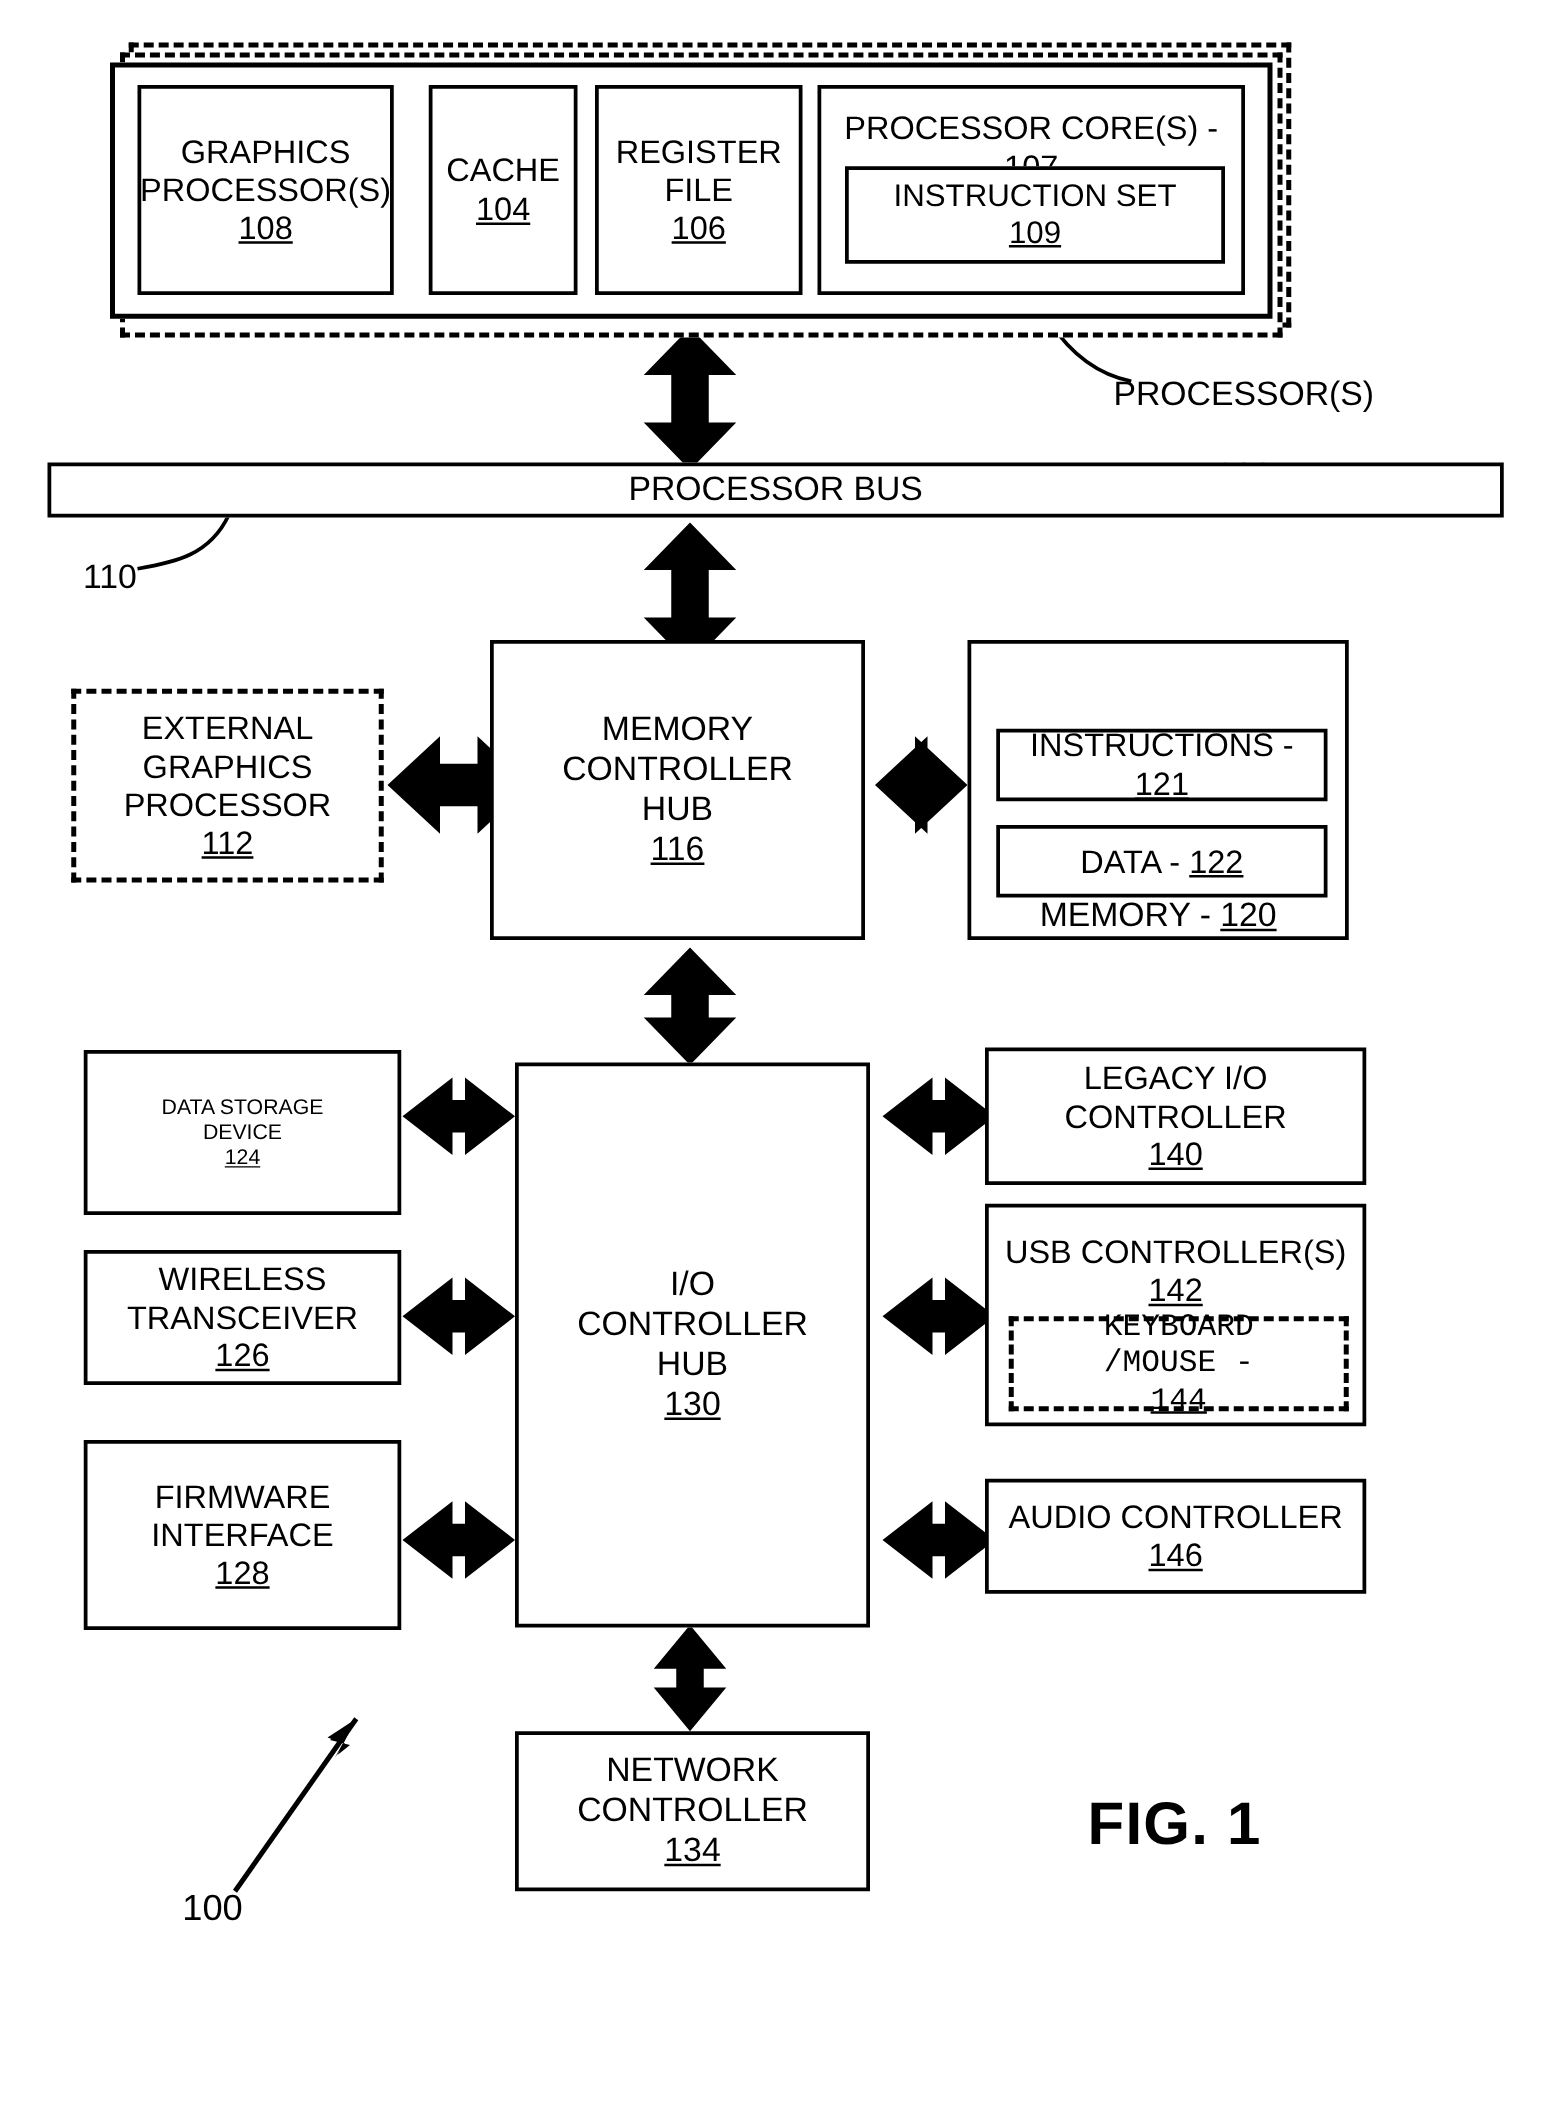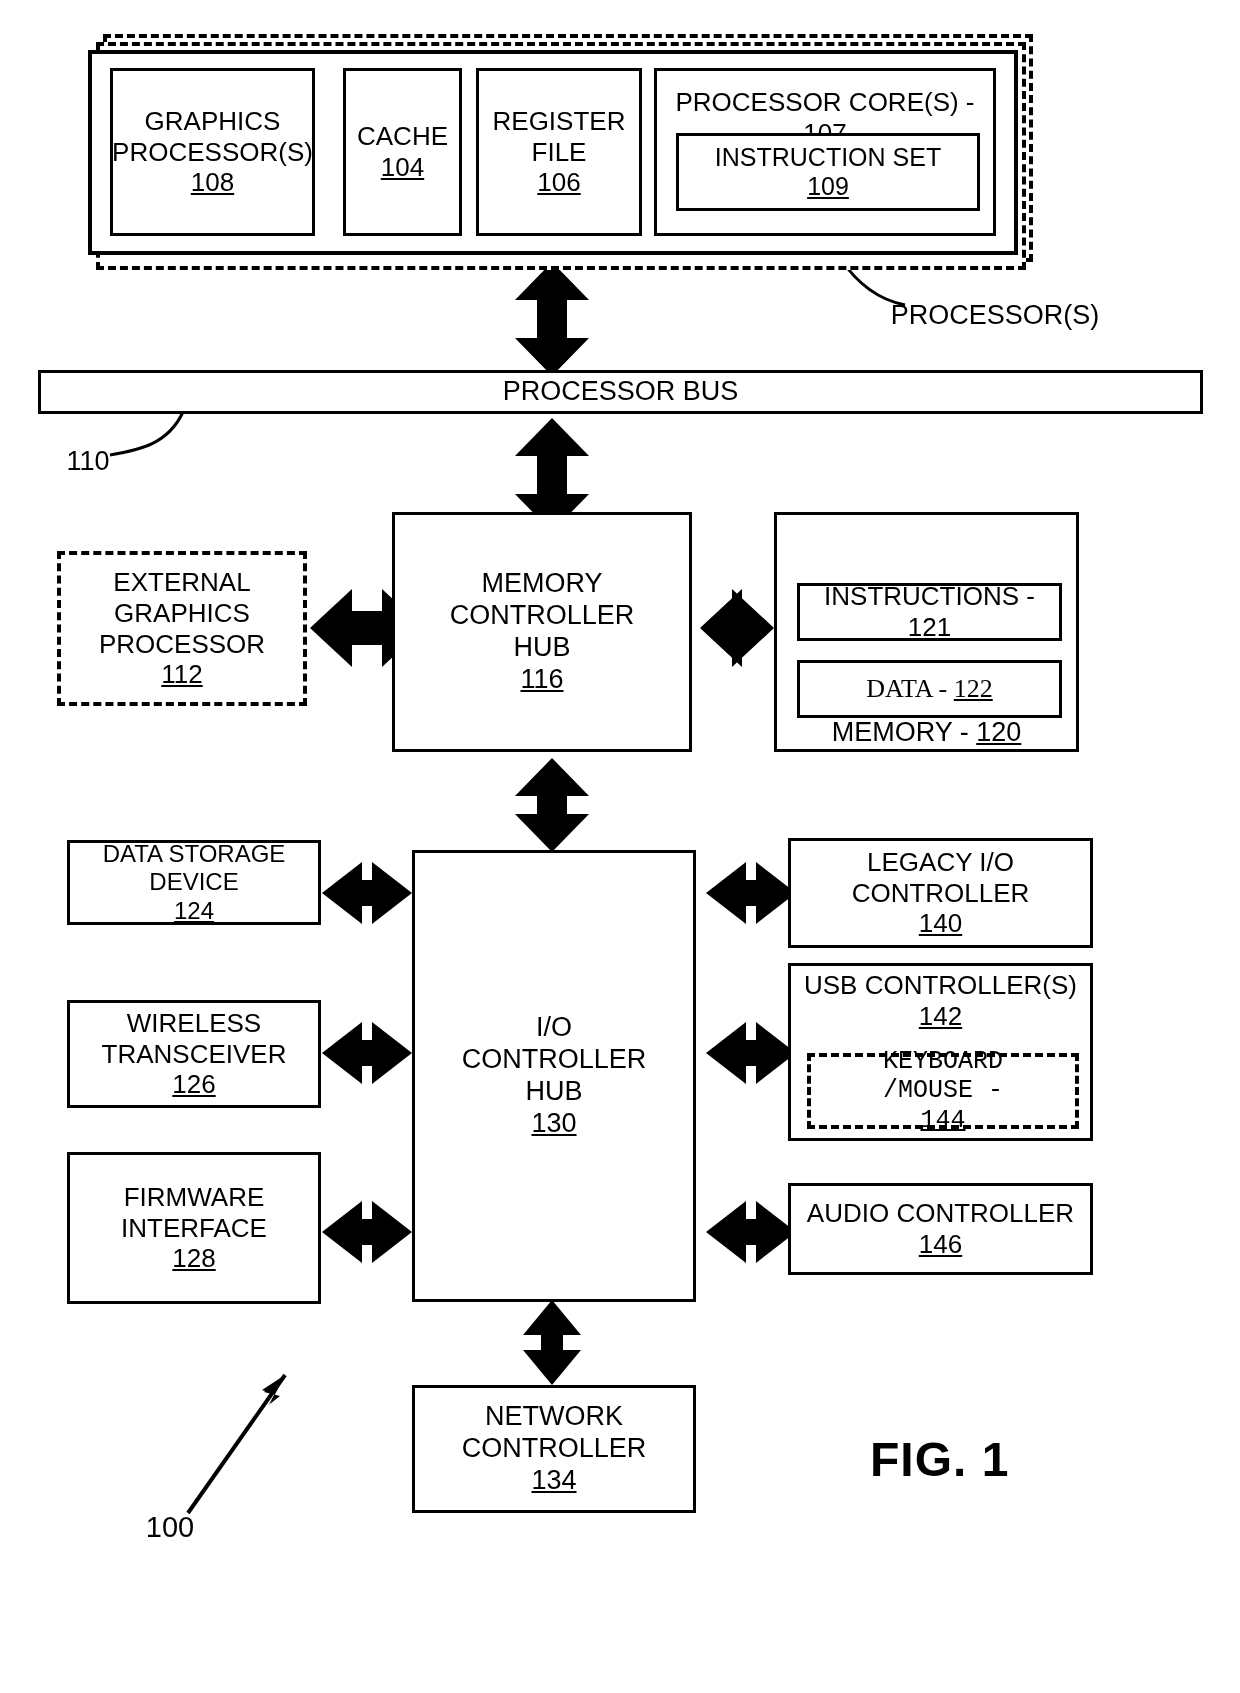--- a/index.html
+++ b/index.html
@@ -159,34 +159,34 @@
   <div class="box" style="left:774px; top:512px; width:305px; height:240px; font-size:27px; border-width:3px; justify-content:flex-end; ">
     <div style="display:block;">
       <span>MEMORY - </span><span class="inline-num">120</span>
     </div>
     <div class="box" style="left:20px; top:68px; width:265px; height:58px; font-size:26px; border-width:3px;">
       <div style="display:block;">
         <span>INSTRUCTIONS - </span><span class="inline-num">121</span>
       </div>
     </div>
     <div class="box" style="left:20px; top:145px; width:265px; height:58px; font-size:26px; border-width:3px;">
-      <div style="display:block;font-family:Liberation Serif, serif;">
+      <div style="display:block;">
         <span>DATA - </span><span class="inline-num">122</span>
       </div>
     </div>
   </div>
 
   <div class="box" style="left:412px; top:850px; width:284px; height:452px; font-size:27px; border-width:3px;">
     <span class="lbl">I/O
 CONTROLLER
 HUB</span>
     <span class="num">130</span>
   </div>
 
-  <div class="box" style="left:67px; top:840px; width:254px; height:85px; font-size:24px;">
+  <div class="box" style="left:67px; top:840px; width:254px; height:132px; font-size:17px;">
     <span class="lbl">DATA STORAGE
 DEVICE</span>
     <span class="num">124</span>
   </div>
 
   <div class="box" style="left:67px; top:1000px; width:254px; height:108px; font-size:26px;">
     <span class="lbl">WIRELESS
 TRANSCEIVER</span>
     <span class="num">126</span>
   </div>
@@ -196,21 +196,21 @@
 INTERFACE</span>
     <span class="num">128</span>
   </div>
 
   <div class="box" style="left:788px; top:838px; width:305px; height:110px; font-size:26px;">
     <span class="lbl">LEGACY I/O
 CONTROLLER</span>
     <span class="num">140</span>
   </div>
 
-  <div class="box" style="left:788px; top:963px; width:305px; height:178px; font-size:26px; justify-content:flex-start; padding-top:4px;">
+  <div class="box" style="left:788px; top:963px; width:305px; height:178px; font-size:26px; justify-content:flex-start; padding-top:20px;">
     <span class="lbl">USB CONTROLLER(S)</span>
     <span class="num">142</span>
     <div class="box dashed" style="left:16px; top:87px; width:272px; height:76px; font-size:25px; border-width:4px;">
       <div style="display:block; text-align:center;font-family:Liberation Mono, monospace;">
         <span class="lbl">KEYBOARD
 /MOUSE - </span><span class="inline-num">144</span>
       </div>
     </div>
   </div>
 

